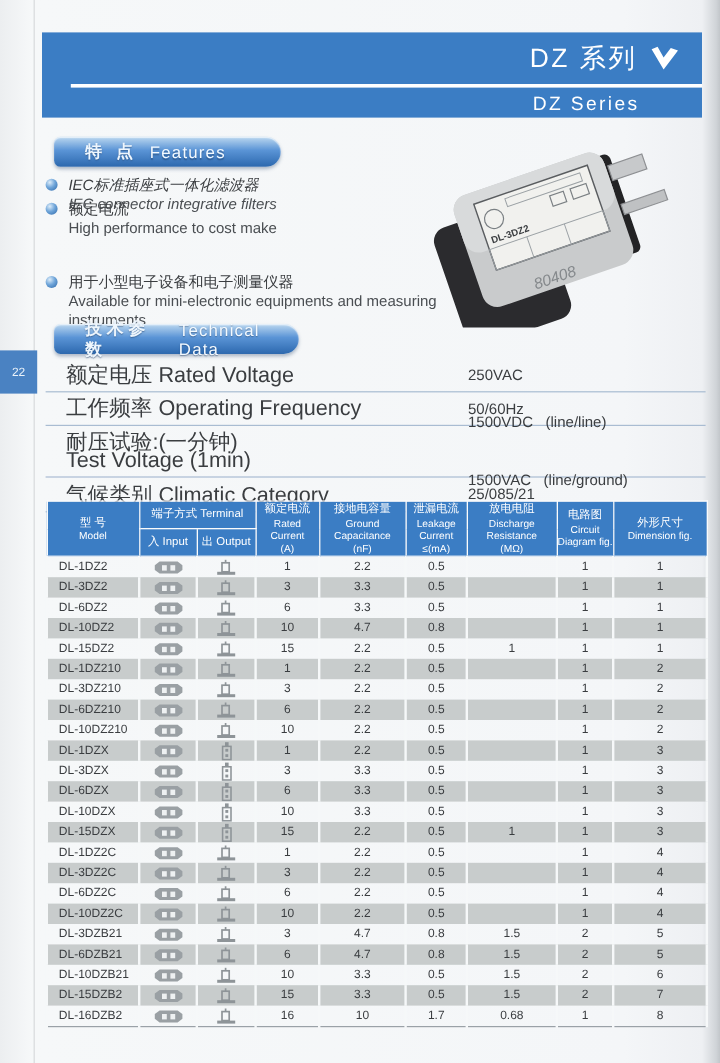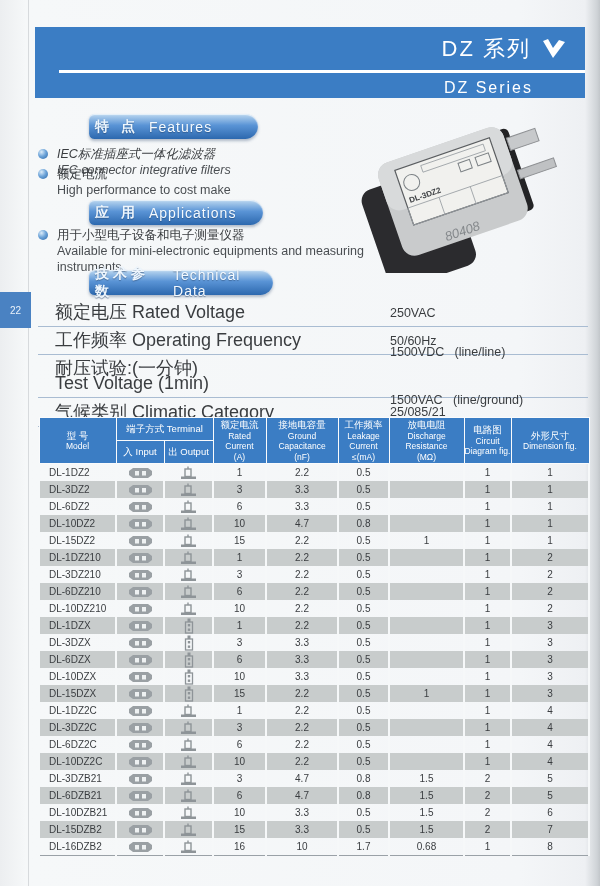--- a/index.html
+++ b/index.html
@@ -14,21 +14,21 @@
   .banner-title{color:#fff;font-size:22px;letter-spacing:2px;}
   .banner-rule{height:3px;background:#fff;margin:0 0 0 24px;}
   .banner-bottom{height:24px;display:flex;align-items:flex-end;justify-content:flex-end;padding-right:52px;}
   .banner-sub{color:#fff;font-size:16px;letter-spacing:2px;}
   .logo{width:26px;height:24px;display:inline-block;}
 
   
   .band{position:absolute;height:25px;border-radius:6px 14px 14px 6px;
     background:linear-gradient(180deg,#bcd8f0 0%,#5a94d6 45%,#2c68ae 100%);
     box-shadow:0 2px 3px rgba(40,70,110,.35), inset 0 1px 1px rgba(255,255,255,.7);
-    display:flex;align-items:center;padding-left:6px;gap:10px;margin-left:44px;}
+    display:flex;align-items:center;padding-left:26px;gap:10px;}
   .band .cn{color:#eef6fd;font-weight:bold;font-size:14px;letter-spacing:4px;text-shadow:0 1px 1px rgba(30,60,100,.5);}
   .band .en{color:#f4faff;font-size:14px;letter-spacing:1px;text-shadow:0 1px 1px rgba(30,60,100,.5);}
 
   
   .bullet-item{position:absolute;display:flex;gap:9px;}
   .sphere{width:10px;height:10px;border-radius:50%;margin-top:3px;flex:none;
     background:radial-gradient(circle at 35% 30%,#dcecf9,#6fa5d9 45%,#2a66a8);}
   .bi-text .l1{font-size:12.5px;color:#3a3d40;line-height:16px;}
   .bi-text .l2{font-size:12.5px;color:#4a4e52;line-height:16px;}
   .app-en{width:330px;}
@@ -94,24 +94,20 @@
     </span>
   </div>
   <div class="bullet-item" style="left:38px;top:166px;">
     <span class="sphere"></span>
     <span class="bi-text">
       <span class="l1" style="display:block">额定电流</span>
       <span class="l2" style="display:block">High performance to cost make</span>
     </span>
   </div>
 
-  <div class="band" style="left:45px;top:200px;width:168px;">
-    <span class="cn">应 用</span>
-    <span class="en">Applications</span>
-  </div>
 
   <div class="bullet-item" style="left:38px;top:227px;">
     <span class="sphere"></span>
     <span class="bi-text">
       <span class="l1" style="display:block">用于小型电子设备和电子测量仪器</span>
       <span class="l2 app-en" style="display:block">Available for mini-electronic equipments and measuring instruments</span>
     </span>
   </div>
 
   <div class="photo">
@@ -194,21 +190,21 @@
           <span class="hl">Current</span>
           <span class="hl">(A)</span>
         </th>
         <th rowspan="2">
           <span class="hl cn">接地电容量</span>
           <span class="hl">Ground</span>
           <span class="hl">Capacitance</span>
           <span class="hl">(nF)</span>
         </th>
         <th rowspan="2">
-          <span class="hl cn">工作频率</span>
+          <span class="hl cn">泄漏电流</span>
           <span class="hl">Leakage</span>
           <span class="hl">Current</span>
           <span class="hl">≤(mA)</span>
         </th>
         <th rowspan="2">
           <span class="hl cn">放电电阻</span>
           <span class="hl">Discharge</span>
           <span class="hl">Resistance</span>
           <span class="hl">(MΩ)</span>
         </th>

